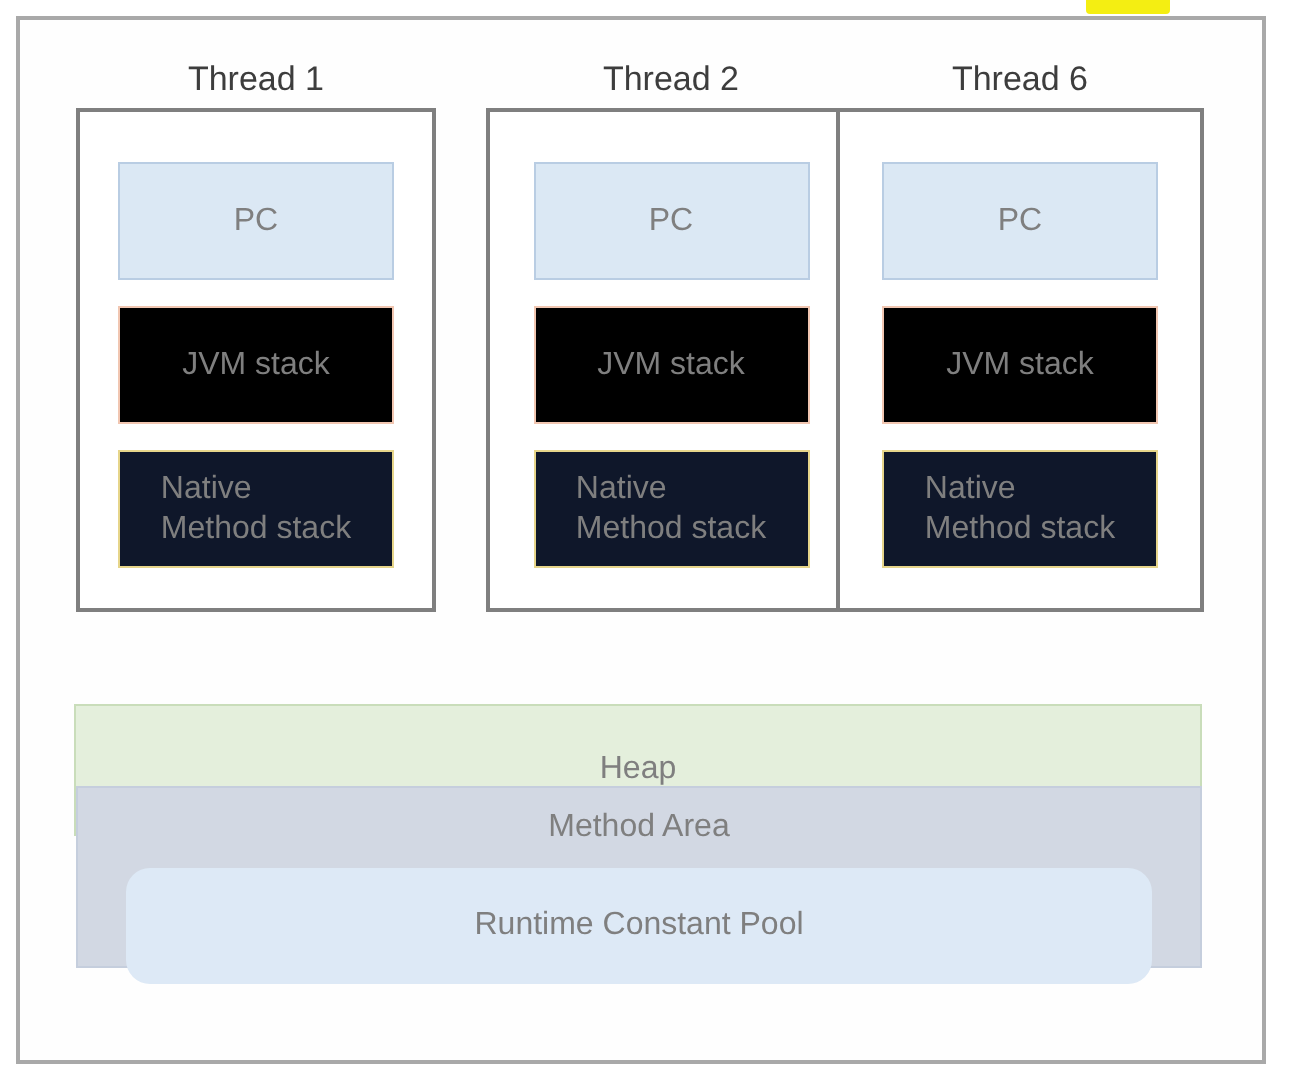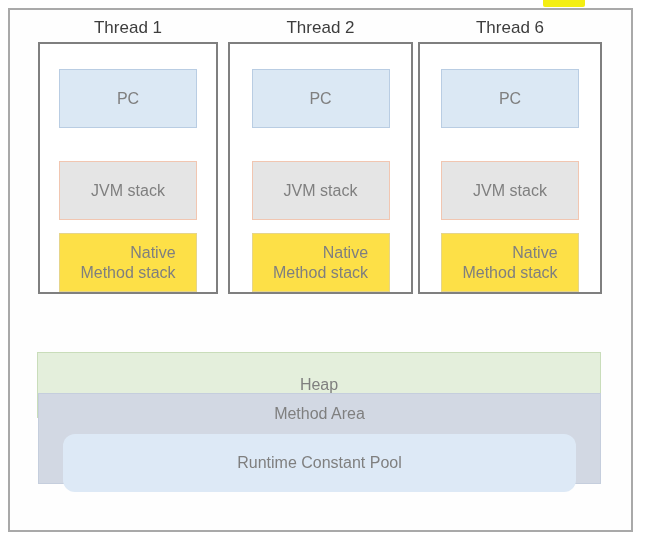--- a/index.html
+++ b/index.html
@@ -25,29 +25,30 @@
     position: absolute;
     left: 8px; top: 8px;
     width: 625px; height: 524px;
     border: 2px solid #a9a9a9;
     background: #fefefe;
     box-sizing: border-box;
   }
 
   .thread-col { position: absolute; top: 4px; }
   .col-0 { left: 28px;  width: 180px; }
-  .col-1 { left: 218px; width: 185px; }
+  .col-1 { left: 233px; width: 185px; }
   .col-2 { left: 408px; width: 184px; }
 
   .thread-title {
     height: 28px;
     line-height: 28px;
     text-align: center;
     font-size: 17px;
     color: #3d3d3d;
+    margin-top: 12px;
   }
 
   .thread-box {
     height: 252px;
     border: 2px solid #7f7f7f;
     background: #ffffff;
     box-sizing: border-box;
     display: flex;
     flex-direction: column;
     align-items: center;
@@ -55,31 +56,31 @@
     gap: 13px;
   }
 
   .cell {
     width: 138px;
     height: 59px;
     box-sizing: border-box;
     display: flex;
     align-items: center;
     justify-content: center;
-    text-align: right;
+    text-align: left;
     font-size: 16px;
     color: #7f7f7f;
     border: 1px solid transparent;
     white-space: pre-line;
     line-height: 1.25;
     flex: none;
   }
   .cell.pc     { background: #dbe8f4; border-color: #b9cde3; }
-  .cell.jvm    { background: #e5e5e5; border-color: #f1c6b1; margin-top: 20px; }
-  .cell.native { background: #fde047; border-color: #e6d58a; }
+  .cell.jvm    { background: #000000; border-color: #f1c6b1; }
+  .cell.native { background: #0f172a; border-color: #e6d58a; }
 
   .heap {
     position: absolute;
     left: 27px; top: 302px;
     width: 564px; height: 66px;
     background: #e4efdc;
     border: 1px solid #c9ddba;
     box-sizing: border-box;
     display: flex;
     align-items: center;

